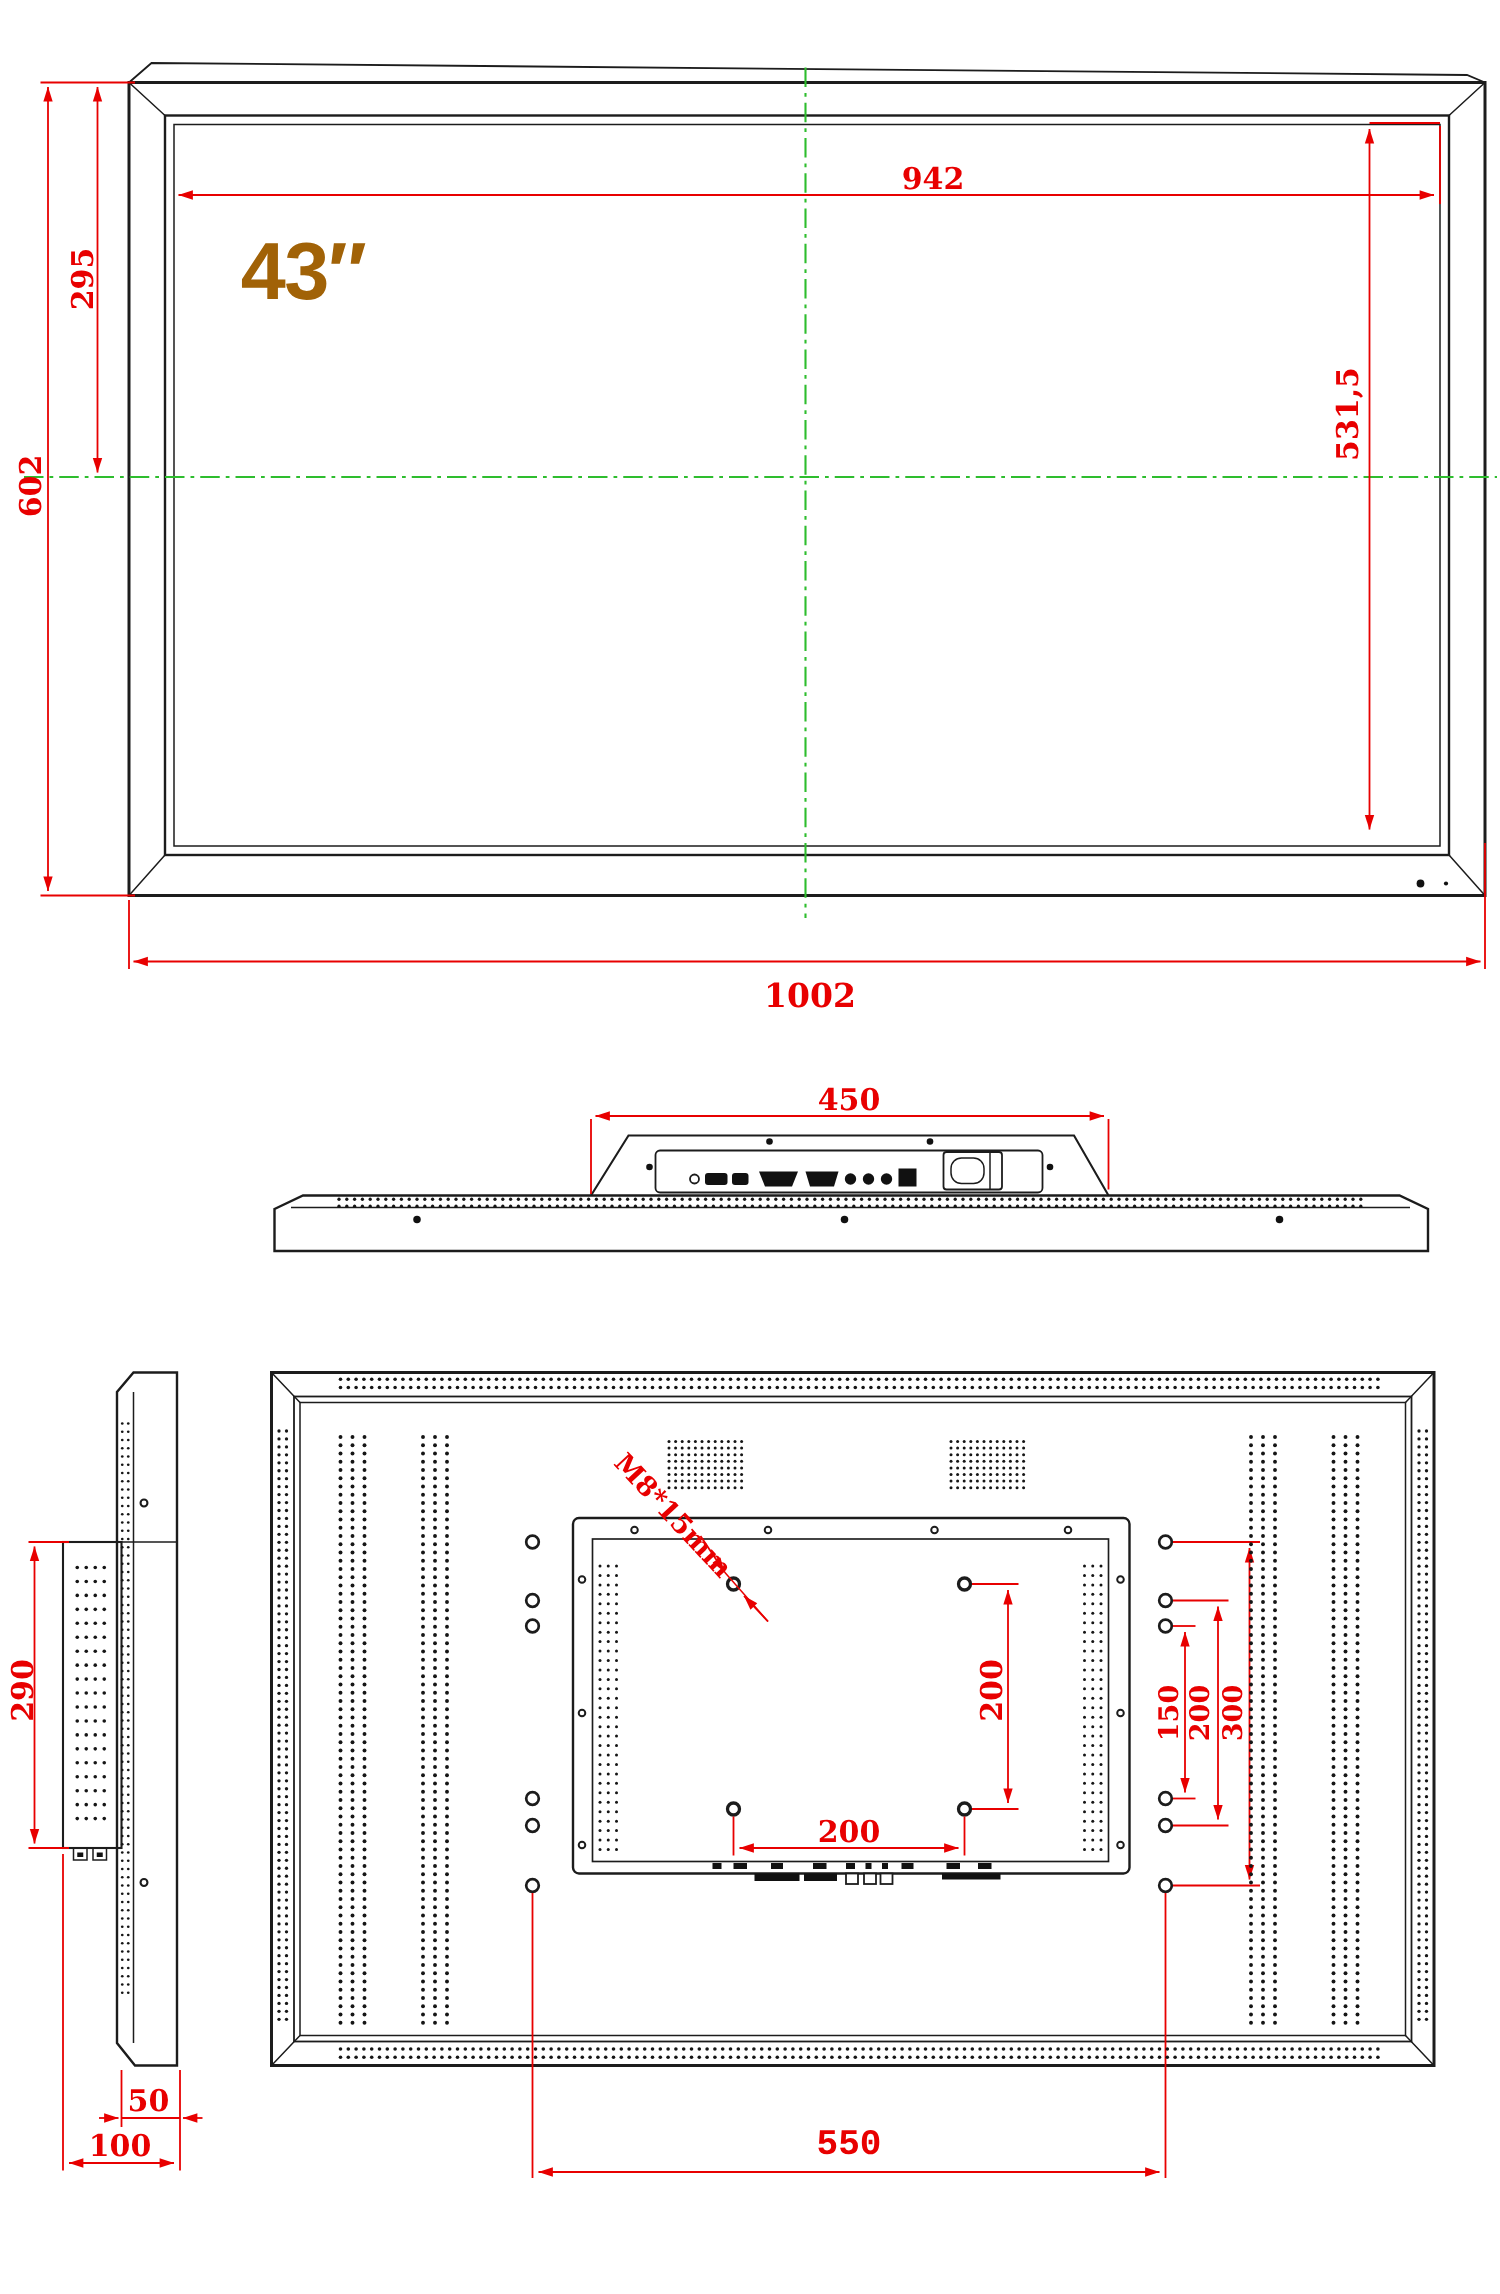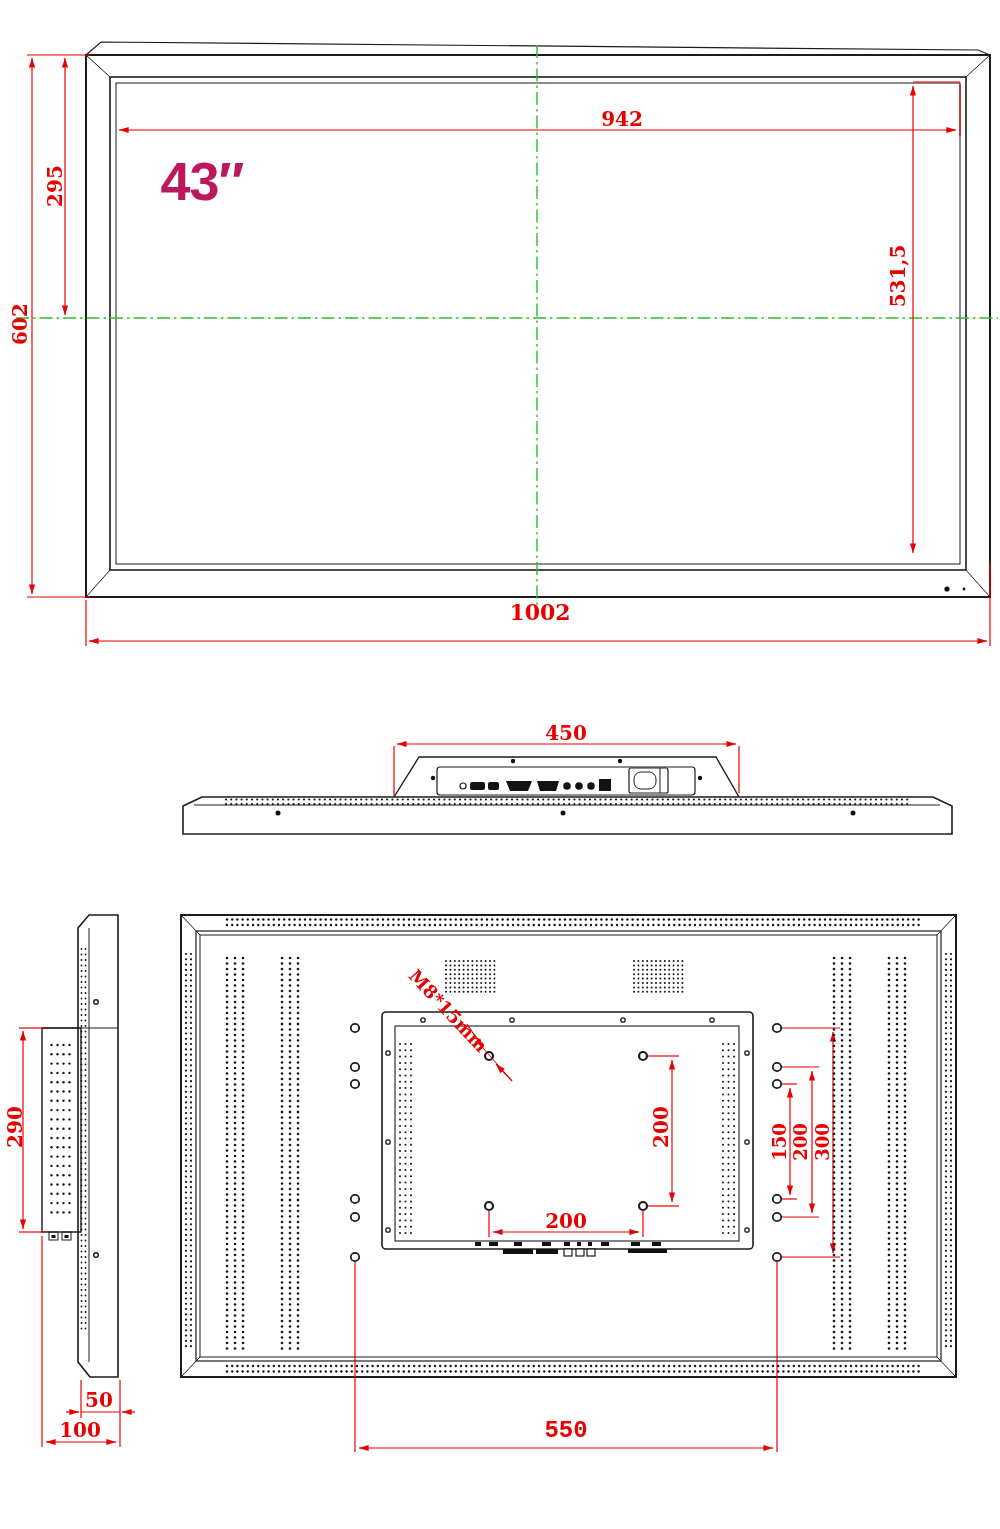--- a/index.html
+++ b/index.html
@@ -7,21 +7,21 @@
        font-family:"Liberation Sans",sans-serif;overflow:hidden;}
   #stage{position:absolute;left:0;top:0;width:1000px;height:1529px;}
   svg{position:absolute;left:0;top:0;}
   .dim{position:absolute;color:#e80000;font:bold 20px "DejaVu Serif",serif;
        white-space:nowrap;transform:translate(-50%,-50%);line-height:1;}
   .dim.v{transform:translate(-50%,-50%) rotate(-90deg);}
   .dim.rot{transform:translate(-50%,-50%) rotate(47deg);font-size:18px;}
   .dim.s18{font-size:18px;}
   .dim.s22{font-size:22px;}
   .dim.s24{font-size:24px;font-family:Liberation Mono, monospace;}
-  .size-label{position:absolute;color:#be185d;transform:translate(-50%,-50%);
+  .size-label{position:absolute;color:#a16207;transform:translate(-50%,-50%);
        font:bold 54px "Liberation Sans",sans-serif;letter-spacing:-1px;white-space:nowrap;}
 </style>
 </head>
 <body>
 
 <div id="stage">
 
 <svg width="1000" height="1529" viewBox="0 0 1000 1529">
   <defs>
     <marker id="ar" markerWidth="10" markerHeight="8" refX="8.5" refY="3" orient="auto-start-reverse">
@@ -2766,21 +2766,21 @@
         <circle cx="69.5" cy="1203.1" r="1.2"></circle>
         <circle cx="69.5" cy="1212.4" r="1.2"></circle>
       </g>
 </svg>
 
 <div class="size-label" style="left:202px;top:181px;">43″</div>
 <div class="dim" style="left:578px;top:119px;margin-left:44px;">942</div>
 <div class="dim v" style="left:898px;top:276px;">531,5</div>
 <div class="dim v" style="left:55px;top:186px;">295</div>
 <div class="dim v" style="left:20px;top:324px;">602</div>
-<div class="dim s22" style="left:540px;top:612px;">1002</div>
+<div class="dim s22" style="left:540px;top:664px;">1002</div>
 
 <div class="dim" style="left:566px;top:733px;text-align:center;">450</div>
 
 <div class="dim v" style="left:15px;top:1127px;">290</div>
 <div class="dim" style="left:99px;top:1400px;">50</div>
 <div class="dim" style="left:80px;top:1430px;text-align:center;">100</div>
 
 <div class="dim rot" style="left:448px;top:1011px;">M8*15mm</div>
 <div class="dim v" style="left:661px;top:1127px;">200</div>
 <div class="dim" style="left:566px;top:1221px;">200</div>

